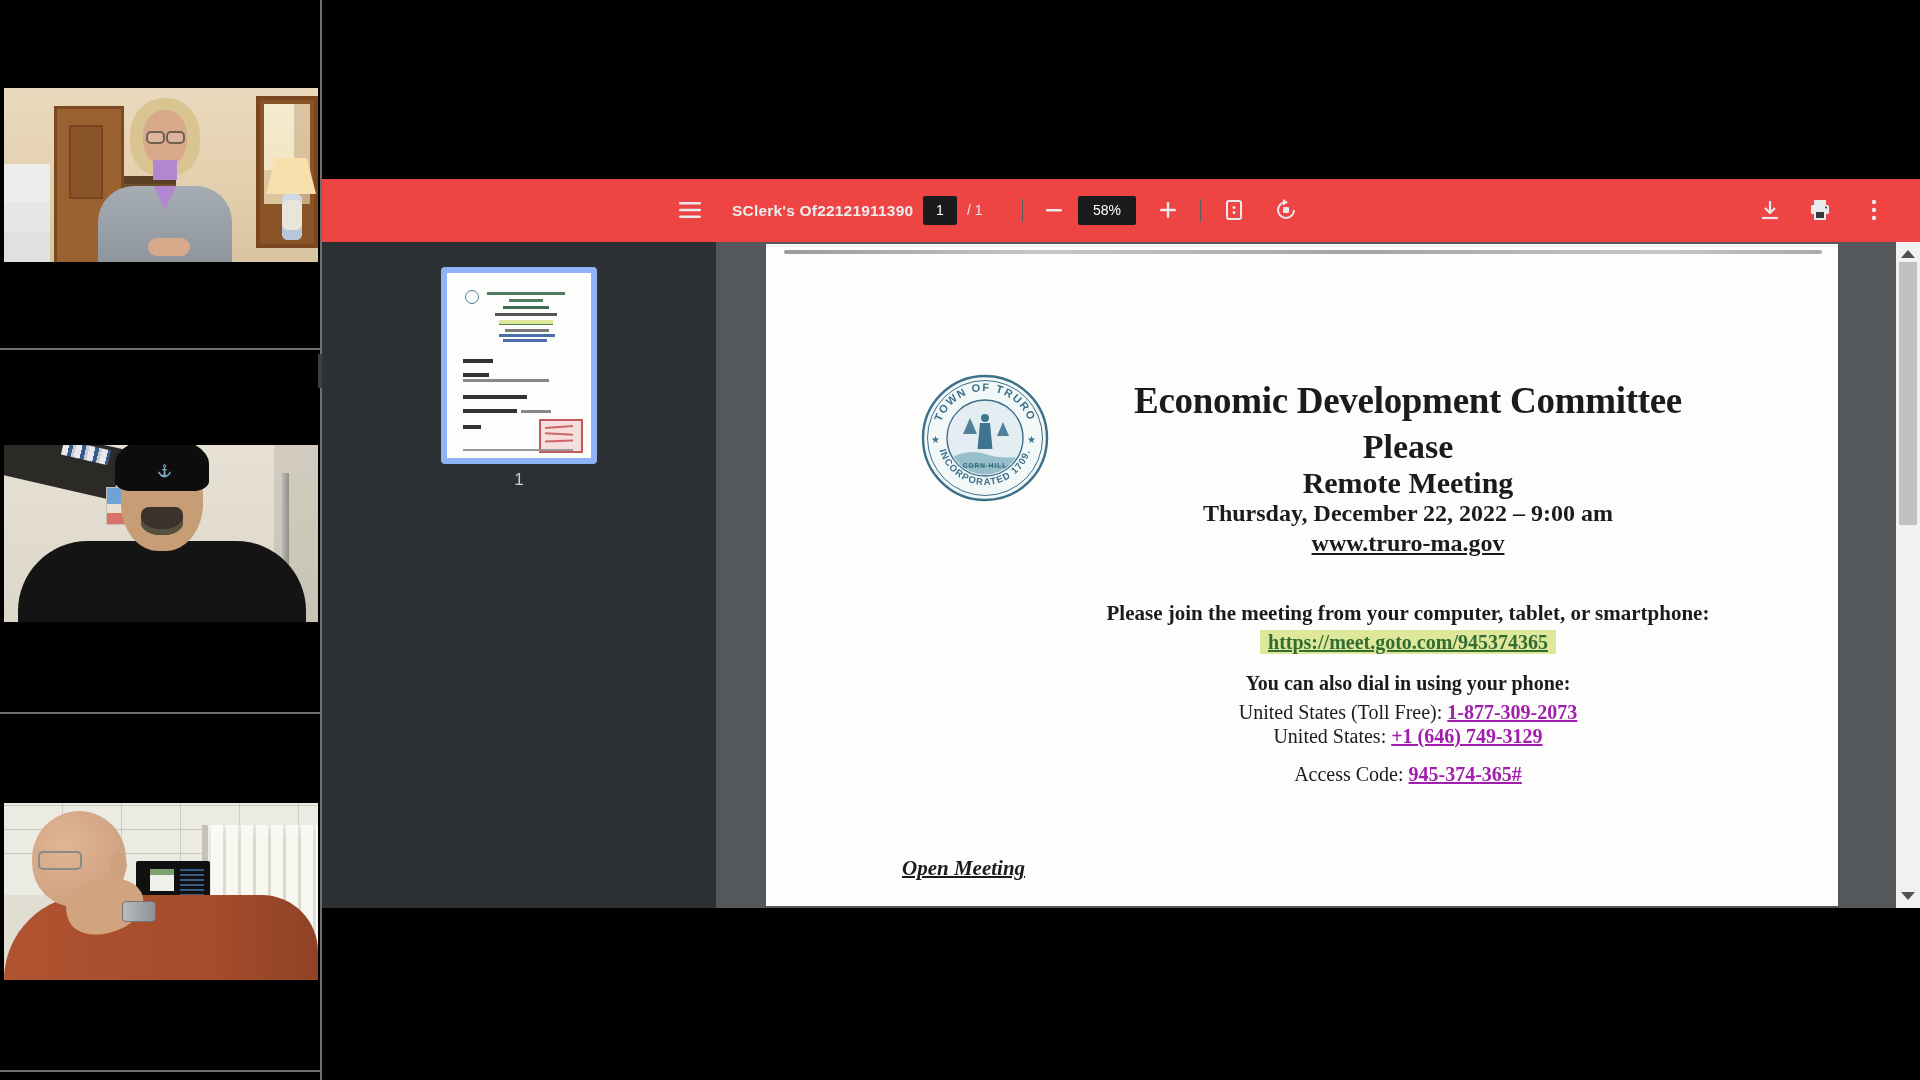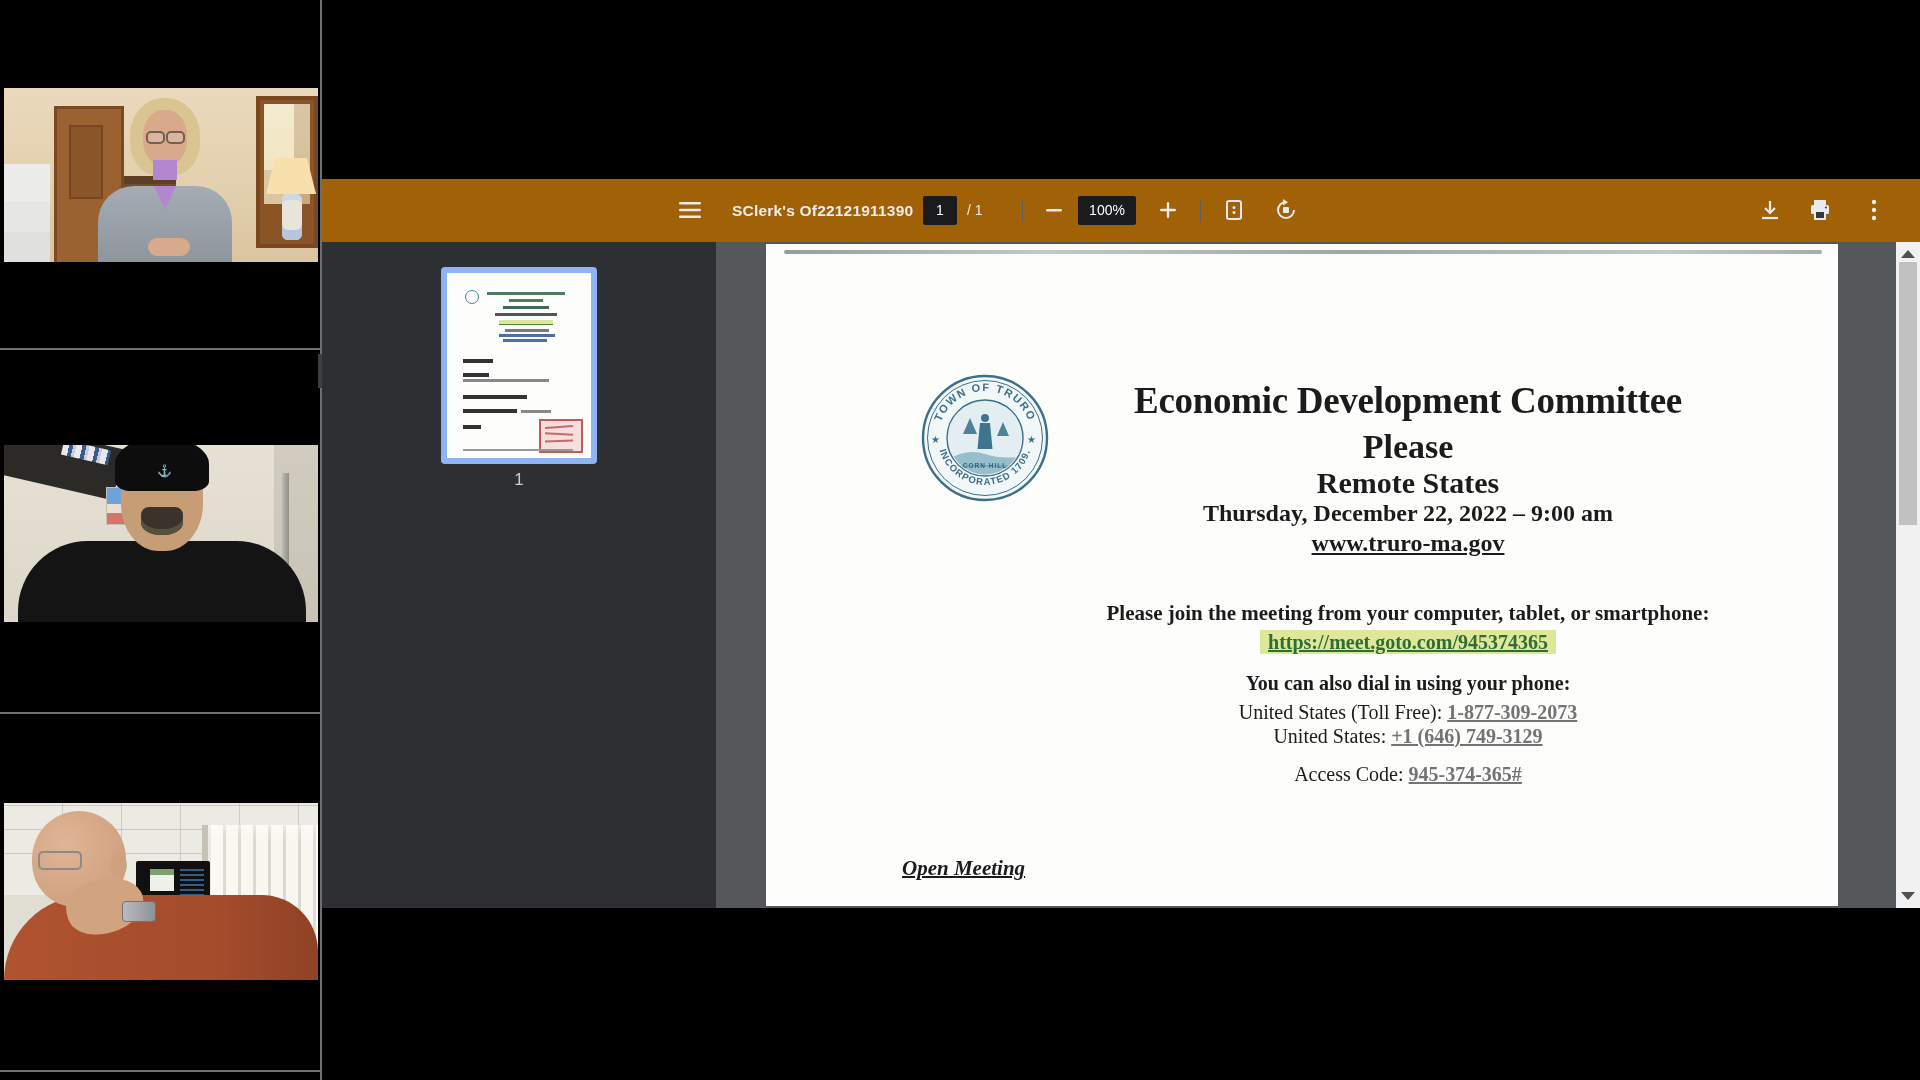--- a/index.html
+++ b/index.html
@@ -81,21 +81,21 @@
   .v3-watch{left:118px;top:98px;width:32px;height:19px;border:1px solid #6f7377;border-radius:4px;
      background:linear-gradient(90deg,#b8bcc0,#8e9296);}
 
   .collapse-handle{left:318px;top:354px;width:13px;height:34px;background:#3c4043;
      border-radius:0 8px 8px 0;color:#9aa0a6;font-size:14px;line-height:32px;text-align:center;cursor:pointer;}
 
   
   .top-black{left:322px;top:0;width:1598px;height:179px;background:#000;}
   .bottom-black{left:322px;top:908px;width:1598px;height:172px;background:#000;}
 
-  .toolbar{left:322px;top:179px;width:1598px;height:63px;background:#a16207;
+  .toolbar{left:322px;top:179px;width:1598px;height:63px;background:#ef4444;
      box-shadow:0 2px 0 rgba(0,0,0,.35);color:#e8eaed;}
   .toolbar .abs{position:absolute;}
   .tbtn{width:36px;height:36px;top:13px;display:flex;align-items:center;justify-content:center;
      border-radius:50%;cursor:pointer;}
   .tbtn svg{display:block;}
   .tb-title{left:410px;top:0;height:63px;line-height:63px;font-size:15.5px;font-weight:700;
      letter-spacing:.2px;color:#ececec;}
   .tb-pagebox{left:601px;top:17px;width:34px;height:29px;background:#191b1c;border-radius:2px;
      text-align:center;line-height:29px;font-size:14px;color:#fff;cursor:text;}
   .tb-pagetotal{left:645px;top:0;height:63px;line-height:63px;font-size:14px;color:#e8eaed;}
@@ -143,21 +143,21 @@
   .h4{top:256px;font-size:24px;}
   .h5{top:286px;font-size:24px;text-decoration:underline;}
   .b1{top:357px;font-size:21px;}
   .b2{top:387px;font-size:20px;}
   .b3{top:428px;font-size:20px;}
   .b4{top:457px;font-size:20px;font-weight:normal;}
   .b5{top:481px;font-size:20px;font-weight:normal;}
   .b6{top:519px;font-size:20px;font-weight:normal;}
   .goto-link{color:#2f6d33;background:#dfe89a;text-decoration:underline;font-weight:bold;
      padding:1px 8px;cursor:pointer;}
-  .plink{color:#737373;text-decoration:underline;font-weight:bold;cursor:pointer;}
+  .plink{color:#a21caf;text-decoration:underline;font-weight:bold;cursor:pointer;}
   .open-meeting{left:136px;top:612px;font-size:21px;font-weight:bold;text-decoration:underline;
      text-decoration-thickness:2px;white-space:nowrap;font-style:italic;}
 
   .scrollbar{left:1896px;top:242px;width:24px;height:666px;background:#f1f1f1;}
   .sb-thumb{position:absolute;left:3px;top:20px;width:18px;height:263px;background:#c1c1c1;cursor:pointer;}
   .sb-up{position:absolute;left:5px;top:8px;width:0;height:0;cursor:pointer;
      border-left:7px solid transparent;border-right:7px solid transparent;border-bottom:8px solid #505050;}
   .sb-down{position:absolute;left:5px;bottom:8px;width:0;height:0;cursor:pointer;
      border-left:7px solid transparent;border-right:7px solid transparent;border-top:8px solid #505050;}
 </style>
@@ -241,21 +241,21 @@
 
     <div class="abs tb-pagebox">1</div>
     <div class="abs tb-pagetotal">/ 1</div>
     <div class="abs tb-sep" style="left:700px;"></div>
 
     <div class="abs tbtn" style="left:714px;">
       <svg width="16" height="16" viewBox="0 0 16 16">
           <rect y="7" width="16" height="2.4" rx="1.2" fill="#e8eaed"></rect>
         </svg>
     </div>
-    <div class="abs tb-zoombox">100%</div>
+    <div class="abs tb-zoombox">58%</div>
     <div class="abs tbtn" style="left:828px;">
       <svg width="16" height="16" viewBox="0 0 16 16">
           <g fill="#e8eaed">
             <rect y="6.8" width="16" height="2.4" rx="1.2"></rect>
             <rect x="6.8" width="2.4" height="16" rx="1.2"></rect>
           </g>
         </svg>
     </div>
     <div class="abs tb-sep" style="left:878px;"></div>
 
@@ -363,21 +363,21 @@
         <path d="M 78,64 l 6,-14 6,14 z" fill="#3f7490" opacity=".9"></path>
         <circle cx="66" cy="46" r="4" fill="#3f7490"></circle>
         <path d="M 61,51 h 10 l 2.5,26 h -15 z" fill="#3f7490"></path>
         <path d="M 40,40 A 30,30 0 0 1 92,40" fill="none" stroke="#3c7089" stroke-width="1" stroke-dasharray="2,2" opacity=".7"></path>
         <text x="66" y="95.5" text-anchor="middle" font-family="Liberation Sans,sans-serif" font-size="6.5" font-weight="bold" letter-spacing="1" fill="#2f6478">CORN HILL</text>
       </g>
     </svg>
 
     <div class="abs dline h1">Economic Development Committee</div>
     <div class="abs dline h2">Please</div>
-    <div class="abs dline h3">Remote States</div>
+    <div class="abs dline h3">Remote Meeting</div>
     <div class="abs dline h4">Thursday, December 22, 2022 – 9:00 am</div>
     <div class="abs dline b1">Please join the meeting from your computer, tablet, or smartphone:</div>
 
     <div class="abs dline h5">www.truro-ma.gov</div>
     <div class="abs dline b2">
       <span class="goto-link">https://meet.goto.com/945374365</span>
     </div>
     <div class="abs dline b3">You can also dial in using your phone:</div>
     <div class="abs dline b4">
       <span>United States (Toll Free):  </span><span class="plink">1-877-309-2073</span>

